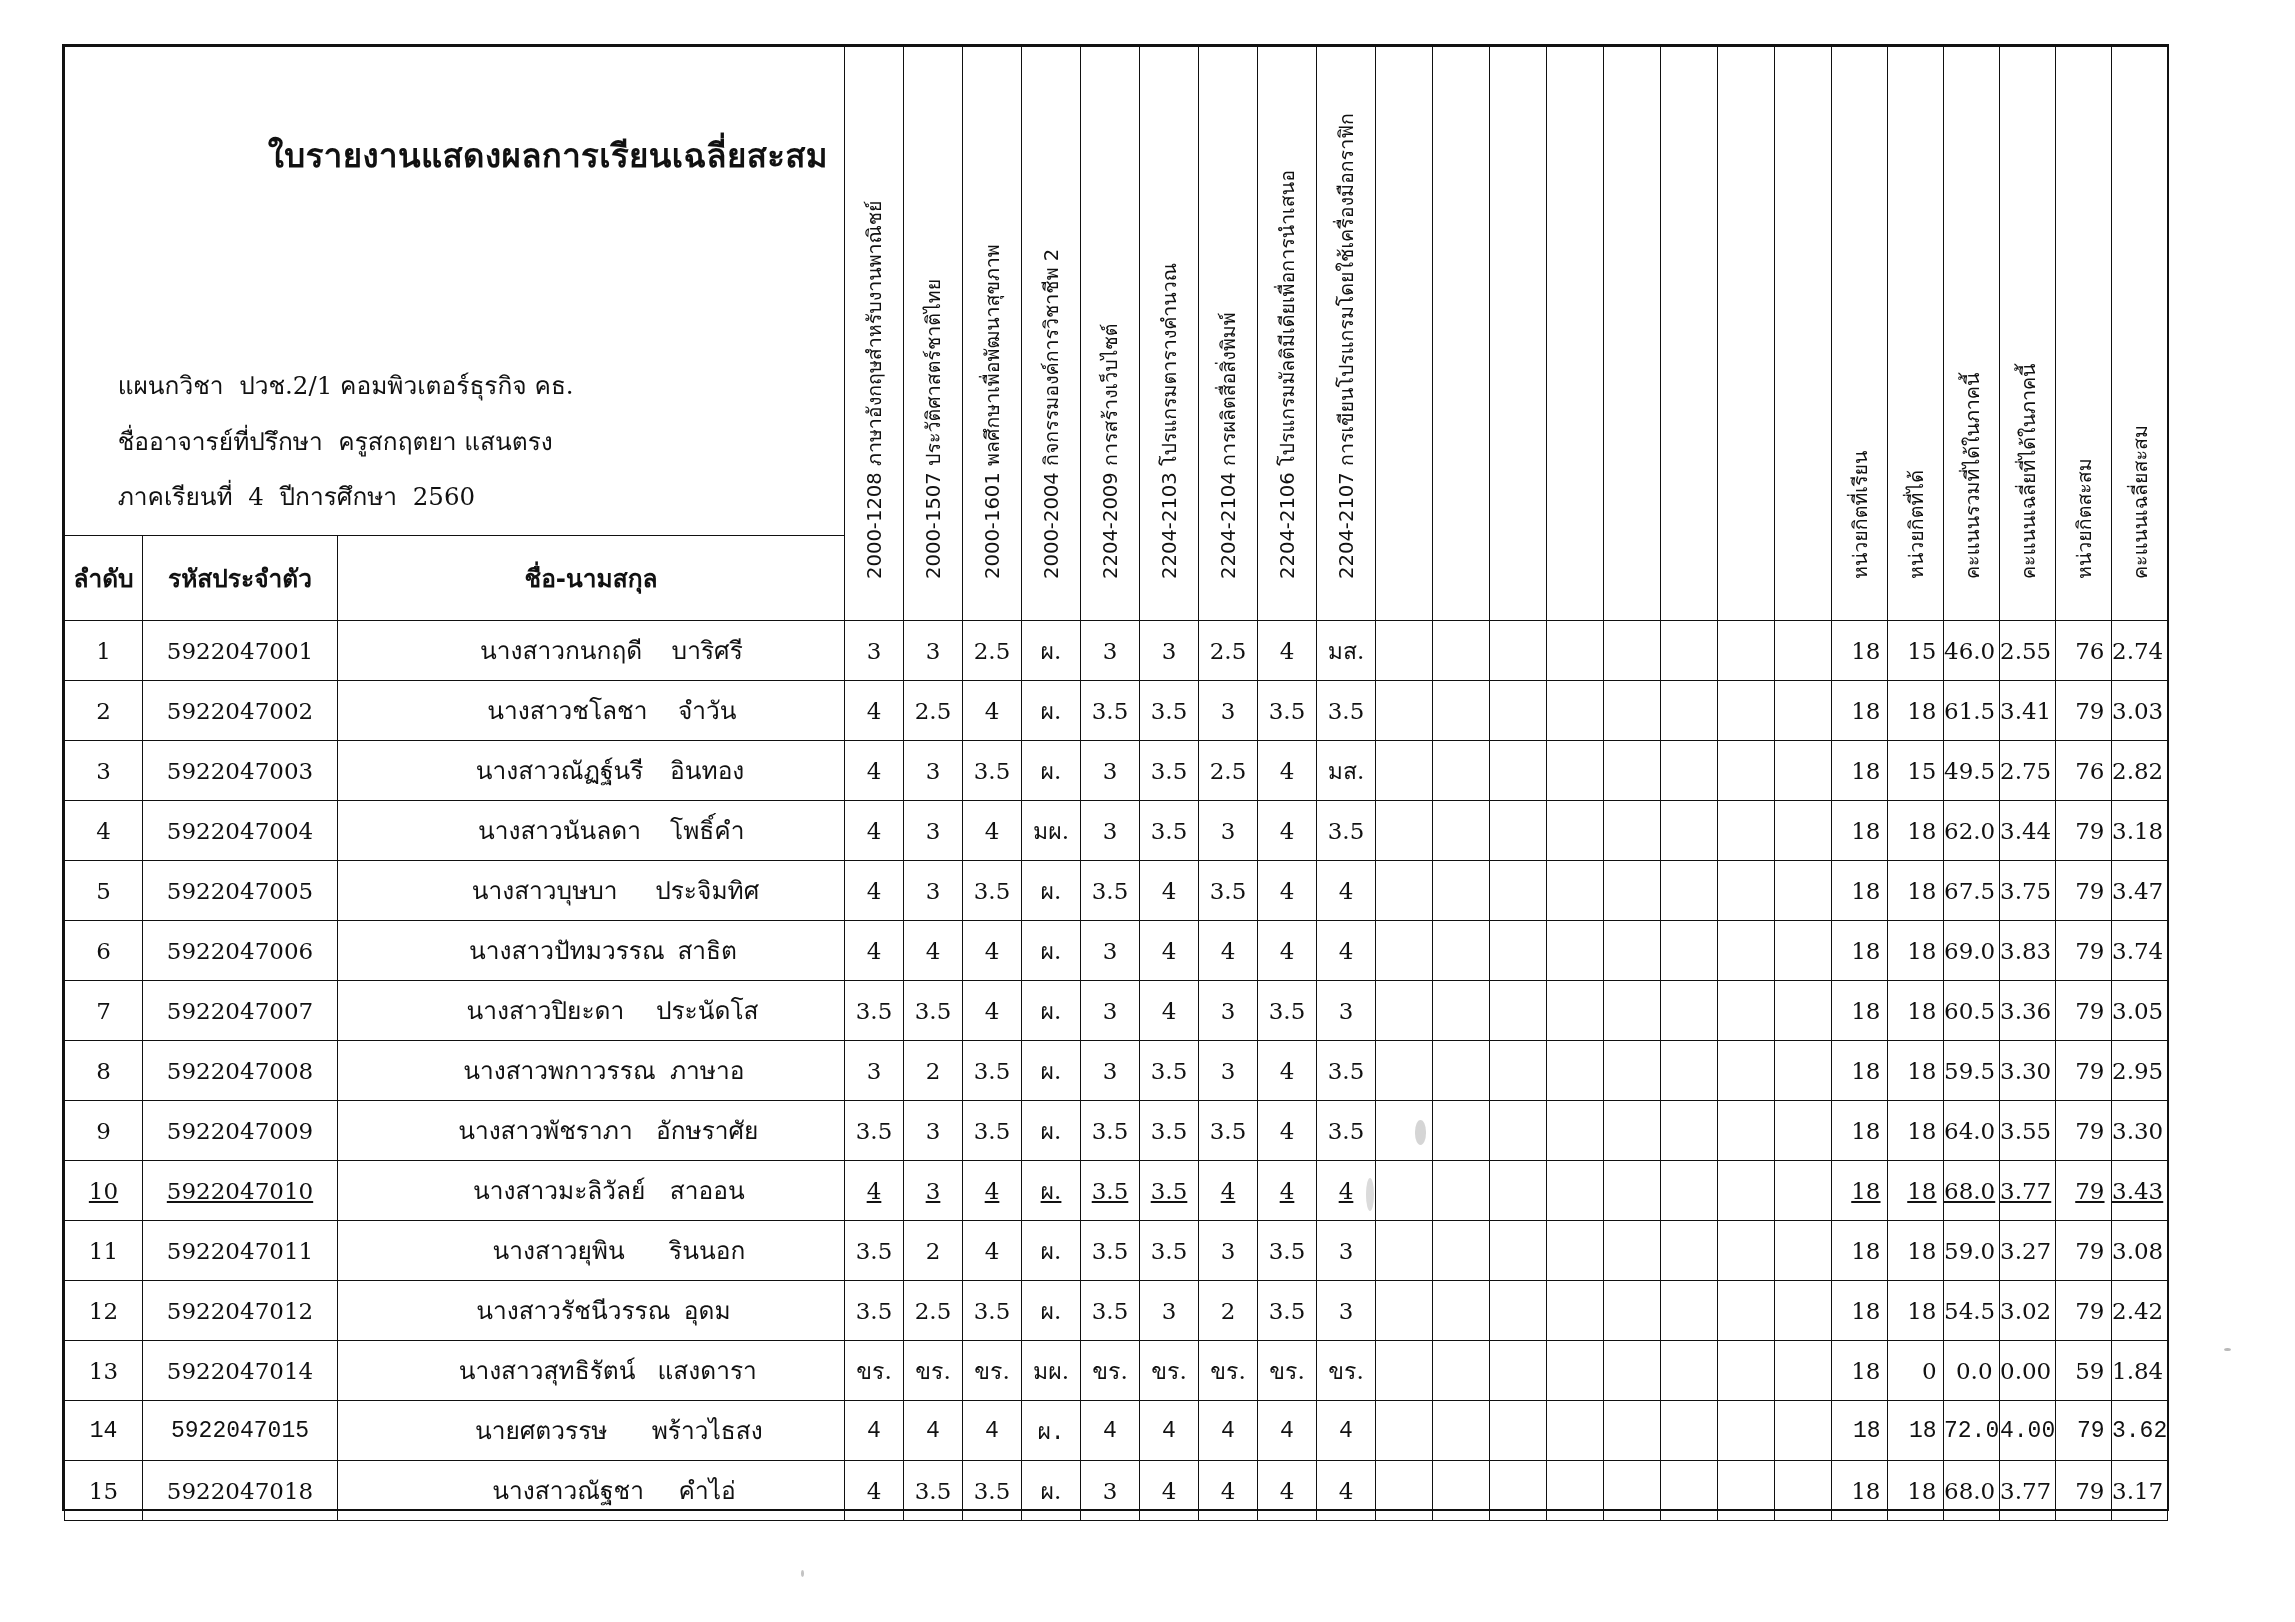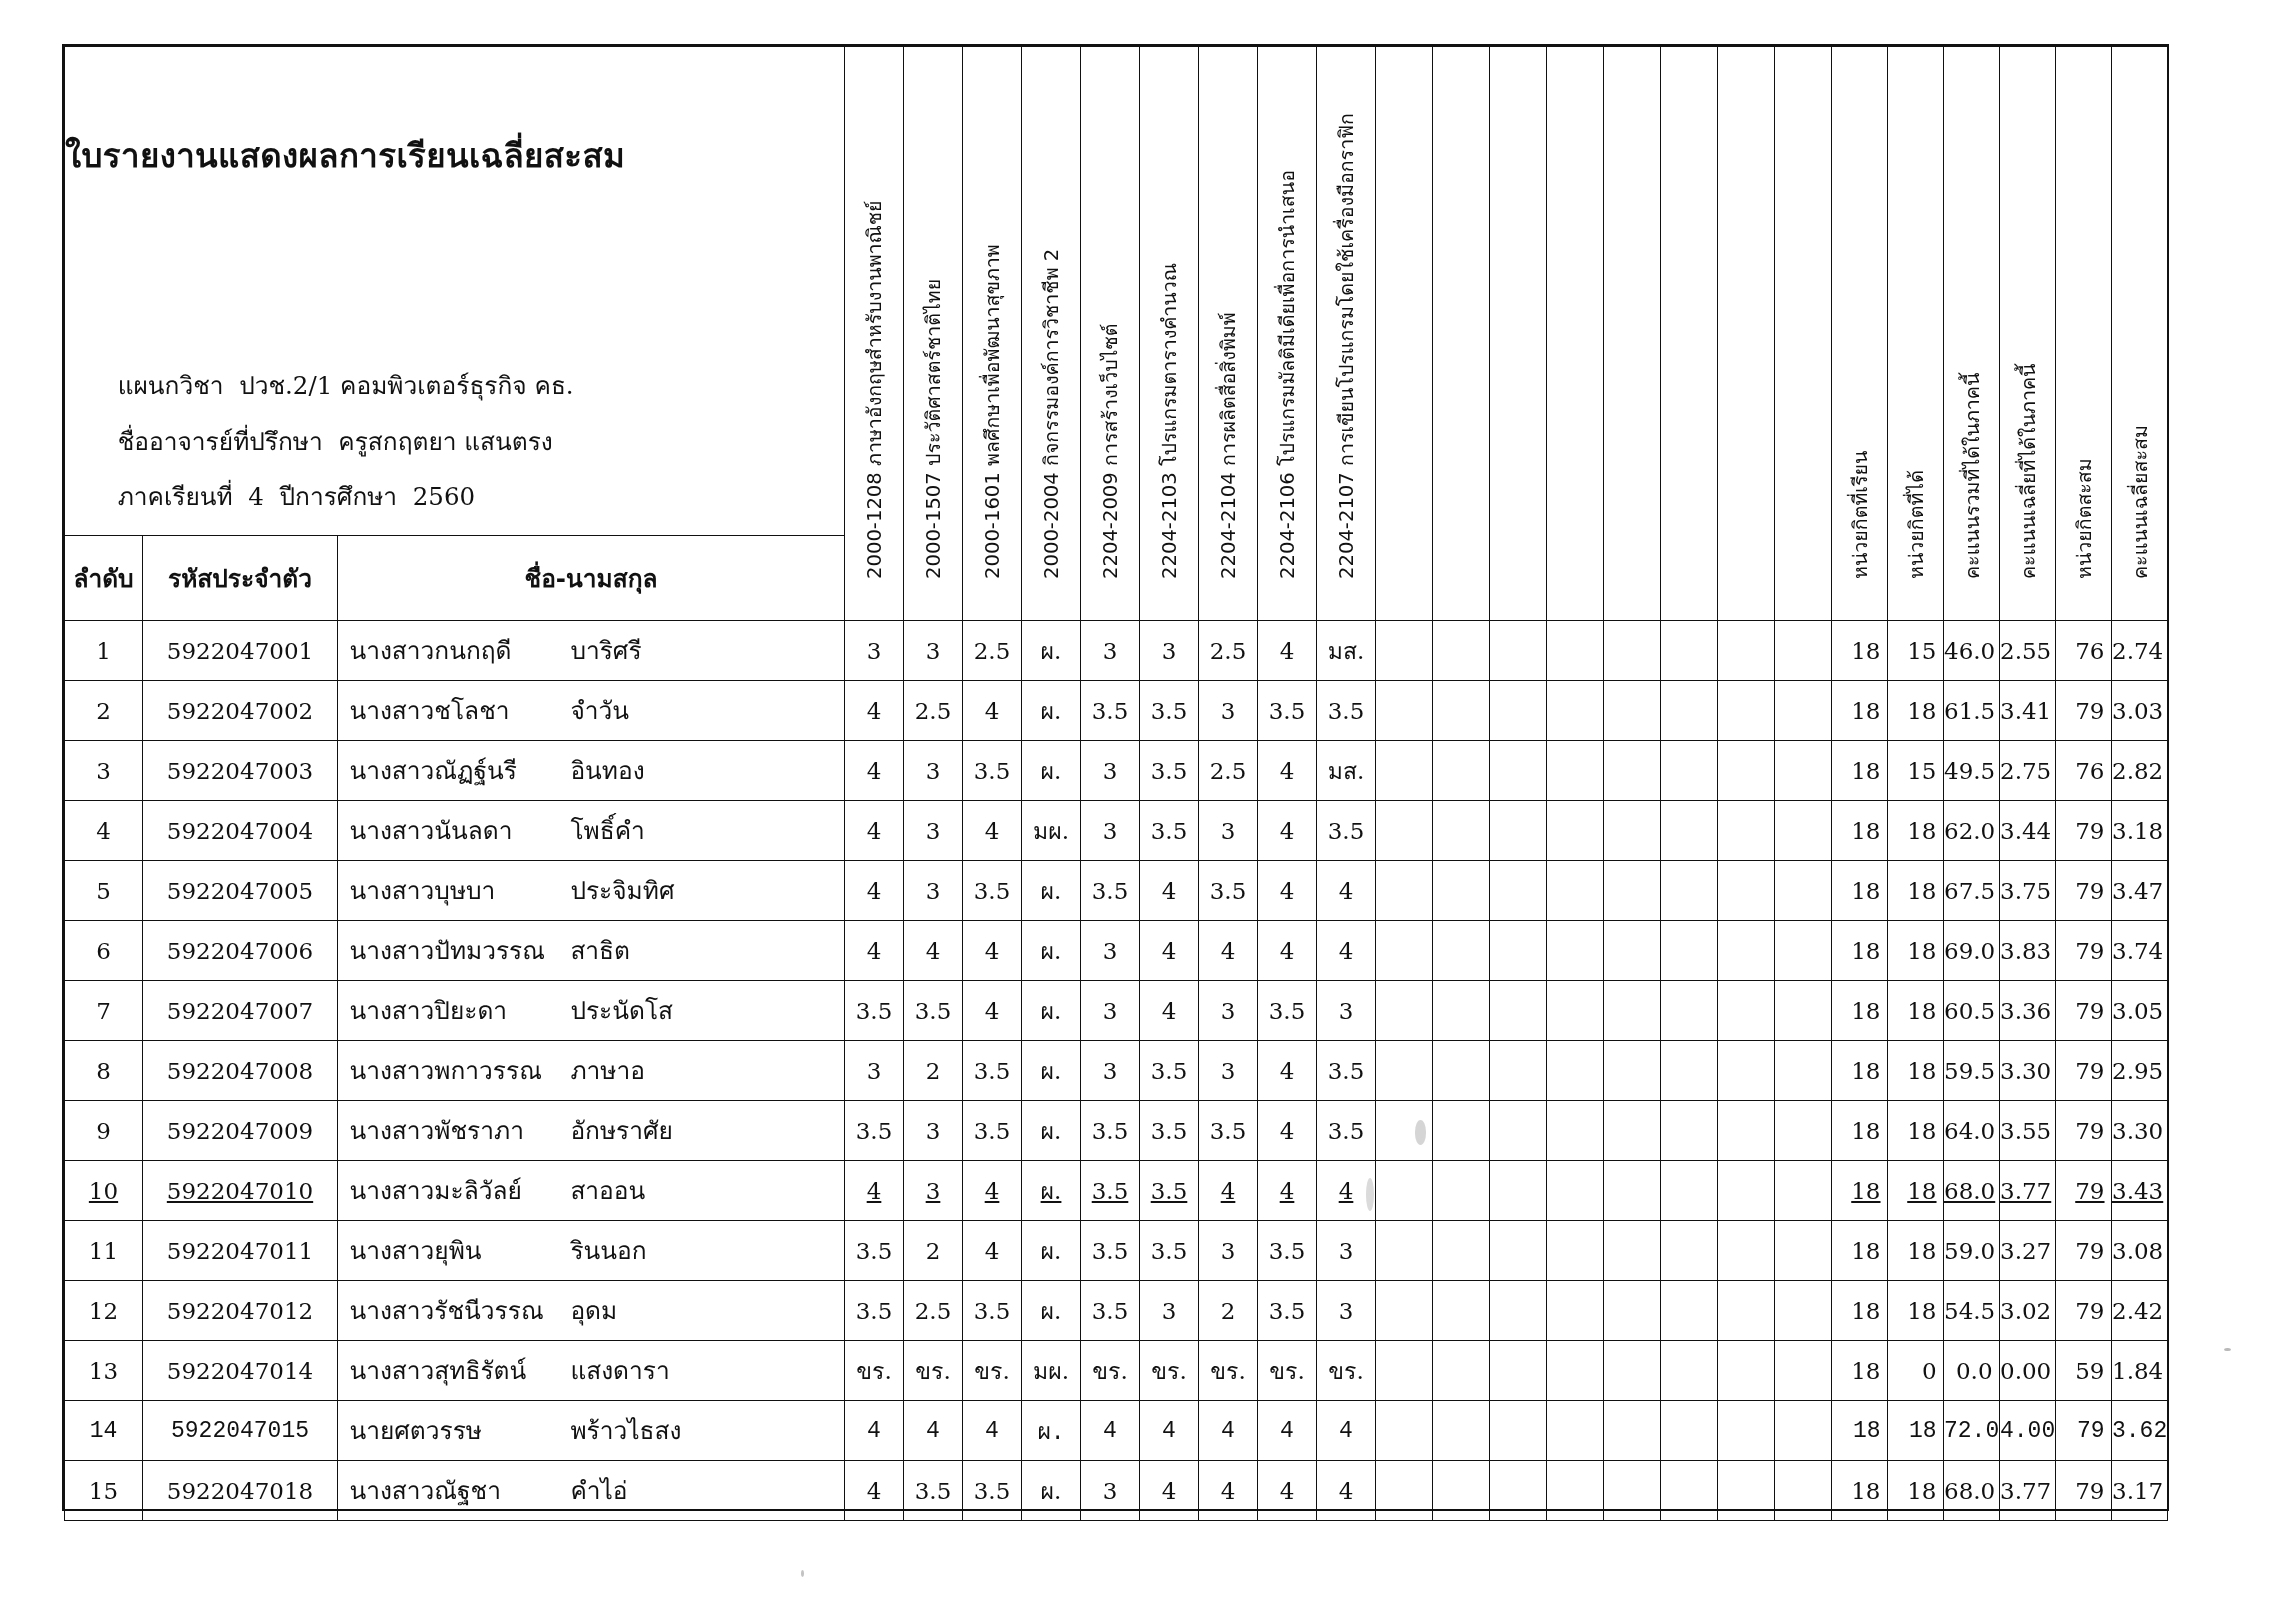--- a/index.html
+++ b/index.html
@@ -4,32 +4,32 @@
 <style>
   html, body { margin:0; padding:0; background:#ffffff; }
   body { width:2295px; height:1622px; position:relative; overflow:hidden;
          font-family:"DejaVu Serif","Liberation Serif",serif; color:#111; }
   .sheet { position:absolute; left:62px; top:44px; width:2107px; height:1467px;
            border:2.5px solid #111; box-sizing:border-box; }
   table.grid { position:absolute; left:0; top:0; border-collapse:collapse; table-layout:fixed;
                width:2103px; }
   table.grid td { border:1.6px solid #111; padding:0; box-sizing:border-box; overflow:hidden; }
   .hdr-info { vertical-align:top; position:relative; }
-  .title { position:absolute; left:0; right:16px; top:82px; text-align:left;
+  .title { position:absolute; left:0; right:16px; top:82px; text-align:right;
            font-family:"DejaVu Sans","Liberation Sans",sans-serif; font-weight:bold; font-size:33px; letter-spacing:0.4px; }
   .info-line { position:absolute; left:14.7px; font-size:24.5px; white-space:pre;margin-left:38px; }
   .rot-wrap { height:100%; position:relative; }
   .rot { position:absolute; left:50%; bottom:8.2px; transform-origin:0 0;
          transform:rotate(-90deg) translate(0,-50%); white-space:nowrap;
          font-family:"DejaVu Sans","Liberation Sans",sans-serif; font-size:19.6px; }
   .colhead { text-align:center; vertical-align:middle; font-weight:bold;
              font-family:"DejaVu Sans","Liberation Sans",sans-serif; font-size:24.5px; }
   td.c { text-align:center; font-size:23px; vertical-align:middle; }
   td.r { text-align:right; padding-right:6.5px !important; font-size:23px; vertical-align:middle; }
-  td.name { font-size:24.5px; vertical-align:middle; }
+  td.name { font-size:24.5px; vertical-align:middle;text-align:center; }
   .fn { display:inline-block; width:221px; padding-left:11.4px; }
   .ln { display:inline-block; }
   .speck { position:absolute; background:#888; border-radius:50%; }
 </style>
 </head>
 <body>
 
 <div class="sheet">
   <table class="grid" id="grid">
     <colgroup id="cols">

